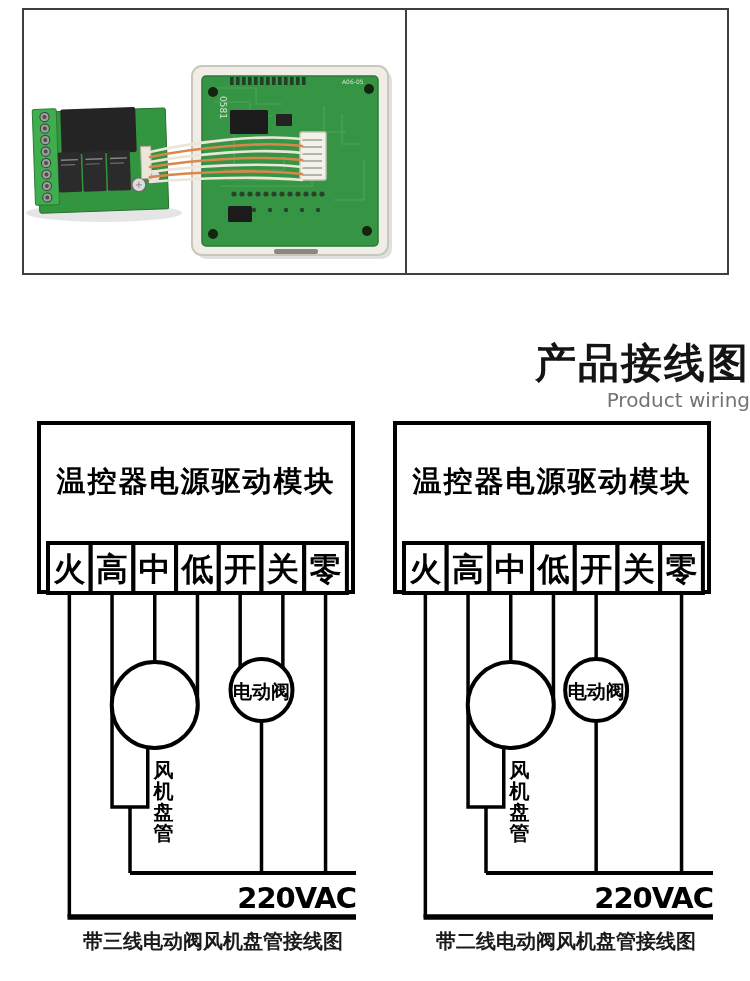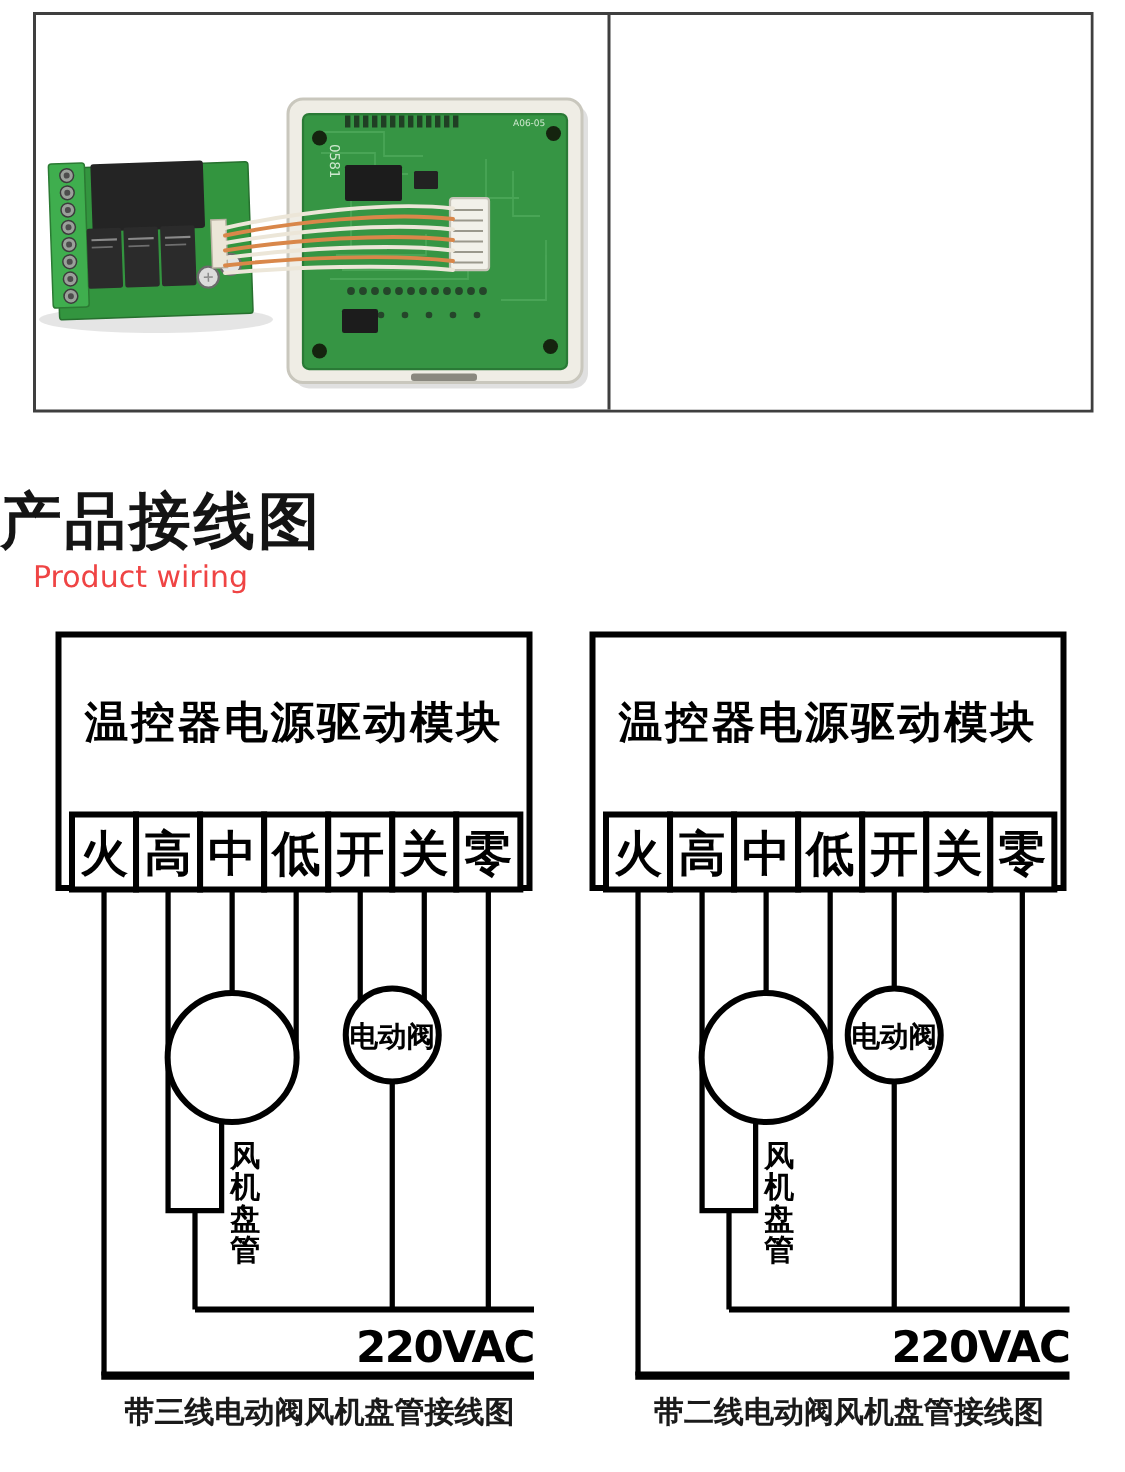--- a/index.html
+++ b/index.html
@@ -6,26 +6,26 @@
   body{
     width:750px;height:981px;background:#ffffff;position:relative;overflow:hidden;
     font-family:"DejaVu Sans","Liberation Sans",sans-serif;
   }
   .top-box{
     position:absolute;left:22px;top:8px;width:707px;height:267px;
     border:2px solid #3f3f3f;display:flex;background:#fff;box-sizing:border-box;
   }
   .cell-left{width:381px;border-right:2px solid #3f3f3f;position:relative;overflow:hidden;}
   .cell-right{flex:1;background:#fff;}
-  .heading{position:absolute;left:0;top:324px;width:750px;text-align:left;}
+  .heading{position:absolute;left:0;top:340px;width:750px;text-align:right;}
   .heading h1{
     margin:0;font-size:41px;line-height:46px;font-weight:700;color:#141414;letter-spacing:2px;
   }
   .heading .sub{
-    margin-top:3px;font-size:20px;line-height:22px;color:#ef4444;font-weight:400;padding-left:22px;
+    margin-top:3px;font-size:20px;line-height:22px;color:#737373;font-weight:400;padding-left:22px;
   }
   .diagrams-svg{position:absolute;left:0;top:410px;}
   svg text{font-family:"DejaVu Sans","Liberation Sans",sans-serif;}
   .module-title{font-size:29px;font-weight:700;fill:#000;letter-spacing:2px;}
   .terminal-label{font-size:32px;font-weight:700;fill:#000;}
   .valve-label{font-size:19px;font-weight:700;fill:#000;}
   .fan-char{font-size:20px;font-weight:700;fill:#000;}
   .voltage{font-size:29px;font-weight:700;fill:#000;letter-spacing:-1px;}
   .caption{font-size:20px;font-weight:600;fill:#1a1a1a;}
   .silk{fill:#cfe8cf;}

